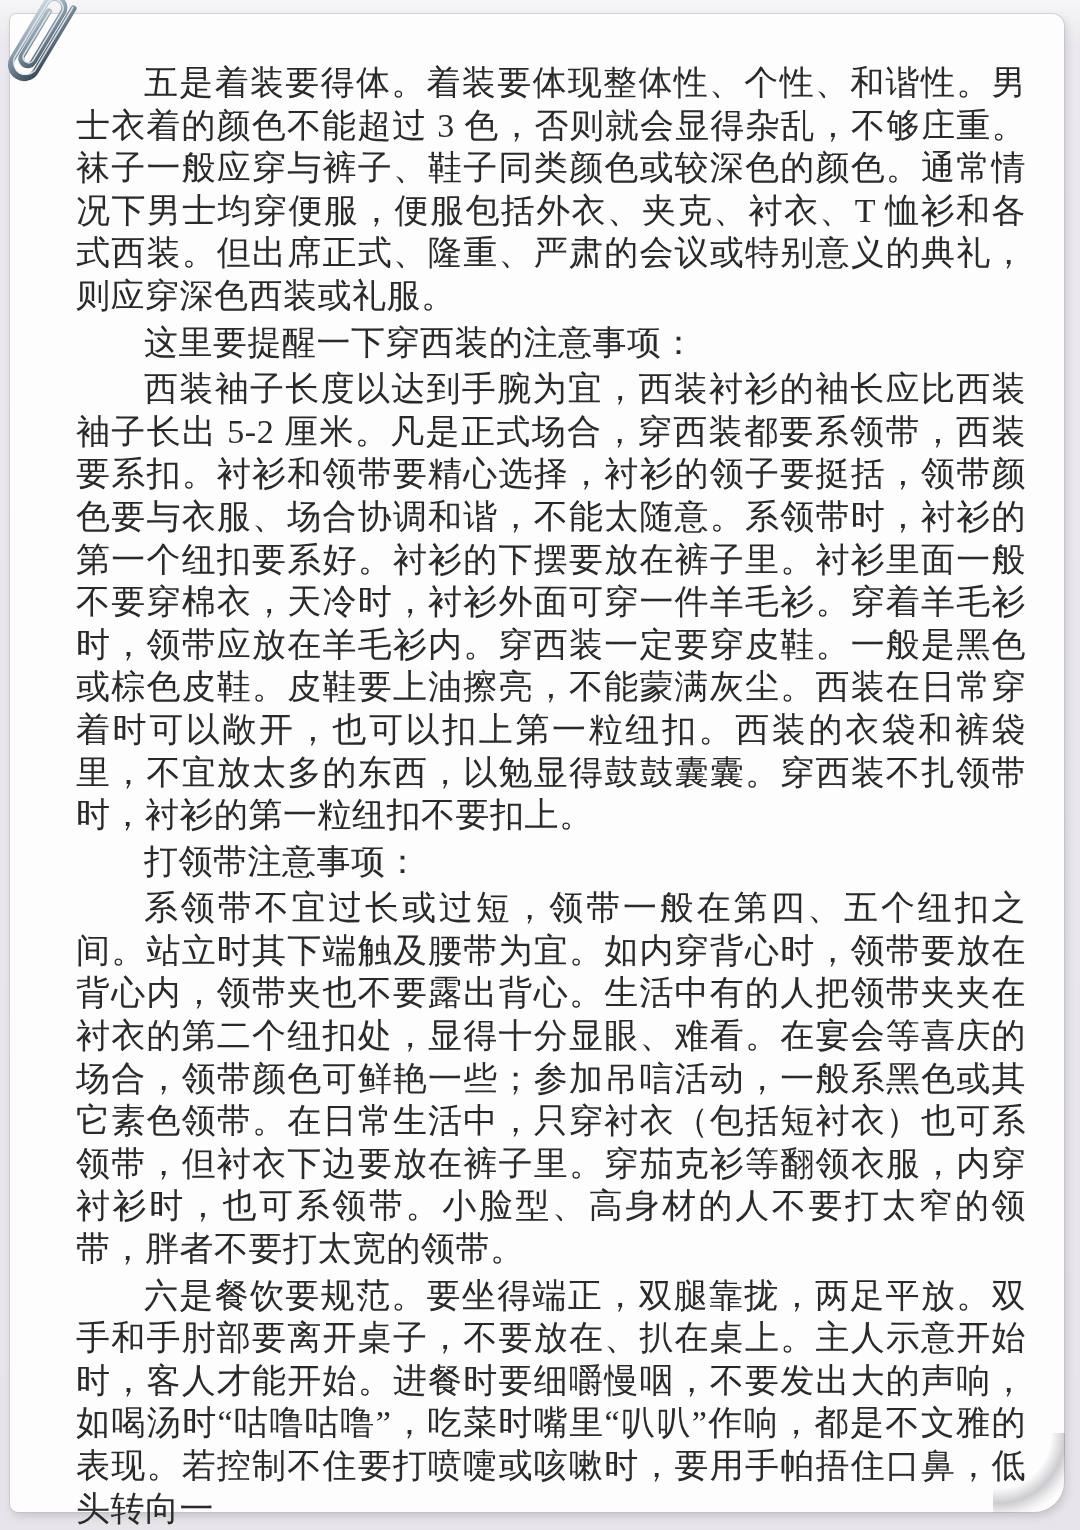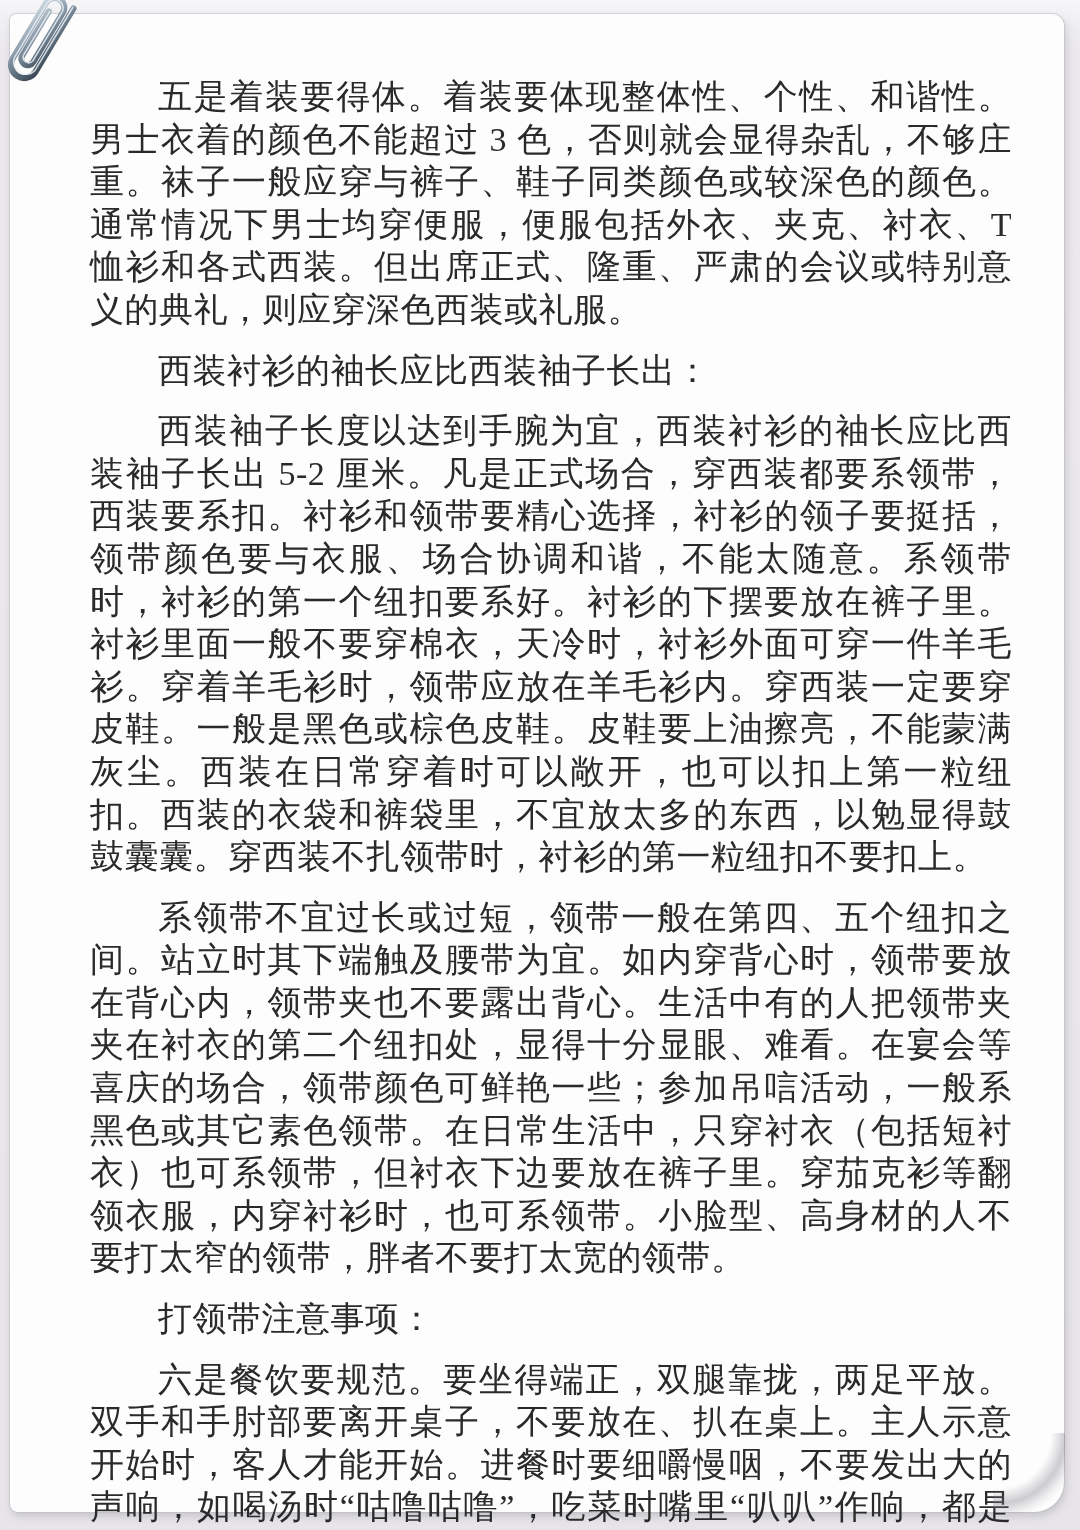--- a/index.html
+++ b/index.html
@@ -48,45 +48,45 @@
     right: 34px;
     top: 44px;
     color: #2a2a2a;
     font-size: 34px;
     line-height: 42.6px;
     text-align: justify;
     letter-spacing: 0.5px;
   }
 
   .content p {
-    margin: 18px;
+    margin: 4px;
     text-indent: 2em;
   }
 
   .clip {
     position: absolute;
     left: 16px;
     top: -16px;
     width: 82px;
     height: 132px;
     transform: rotate(31deg);
     transform-origin: 50% 22%;
     z-index: 5;
   }
 </style>
 </head>
 <body>
 
 <div class="paper">
   <div class="content">
     <p>五是着装要得体。着装要体现整体性、个性、和谐性。男士衣着的颜色不能超过 3 色，否则就会显得杂乱，不够庄重。袜子一般应穿与裤子、鞋子同类颜色或较深色的颜色。通常情况下男士均穿便服，便服包括外衣、夹克、衬衣、T 恤衫和各式西装。但出席正式、隆重、严肃的会议或特别意义的典礼，则应穿深色西装或礼服。</p>
-    <p>西装衬衫的袖长应比西装袖子长出：</p>
+    <p>这里要提醒一下穿西装的注意事项：</p>
     <p>西装袖子长度以达到手腕为宜，西装衬衫的袖长应比西装袖子长出 5-2 厘米。凡是正式场合，穿西装都要系领带，西装要系扣。衬衫和领带要精心选择，衬衫的领子要挺括，领带颜色要与衣服、场合协调和谐，不能太随意。系领带时，衬衫的第一个纽扣要系好。衬衫的下摆要放在裤子里。衬衫里面一般不要穿棉衣，天冷时，衬衫外面可穿一件羊毛衫。穿着羊毛衫时，领带应放在羊毛衫内。穿西装一定要穿皮鞋。一般是黑色或棕色皮鞋。皮鞋要上油擦亮，不能蒙满灰尘。西装在日常穿着时可以敞开，也可以扣上第一粒纽扣。西装的衣袋和裤袋里，不宜放太多的东西，以勉显得鼓鼓囊囊。穿西装不扎领带时，衬衫的第一粒纽扣不要扣上。</p>
+    <p>打领带注意事项：</p>
     <p>系领带不宜过长或过短，领带一般在第四、五个纽扣之间。站立时其下端触及腰带为宜。如内穿背心时，领带要放在背心内，领带夹也不要露出背心。生活中有的人把领带夹夹在衬衣的第二个纽扣处，显得十分显眼、难看。在宴会等喜庆的场合，领带颜色可鲜艳一些；参加吊唁活动，一般系黑色或其它素色领带。在日常生活中，只穿衬衣（包括短衬衣）也可系领带，但衬衣下边要放在裤子里。穿茄克衫等翻领衣服，内穿衬衫时，也可系领带。小脸型、高身材的人不要打太窄的领带，胖者不要打太宽的领带。</p>
-    <p>打领带注意事项：</p>
     <p>六是餐饮要规范。要坐得端正，双腿靠拢，两足平放。双手和手肘部要离开桌子，不要放在、扒在桌上。主人示意开始时，客人才能开始。进餐时要细嚼慢咽，不要发出大的声响，如喝汤时“咕噜咕噜”，吃菜时嘴里“叭叭”作响，都是不文雅的表现。若控制不住要打喷嚏或咳嗽时，要用手帕捂住口鼻，低头转向一</p>
   </div>
   <div class="corner-curl"></div>
 </div>
 
 <svg class="clip" viewBox="0 0 40 95" aria-hidden="true">
   <defs>
     <linearGradient id="metal" x1="0" y1="0" x2="1" y2="1">
       <stop offset="0" stop-color="#cdd8e0"></stop>
       <stop offset="0.45" stop-color="#7f909f"></stop>

